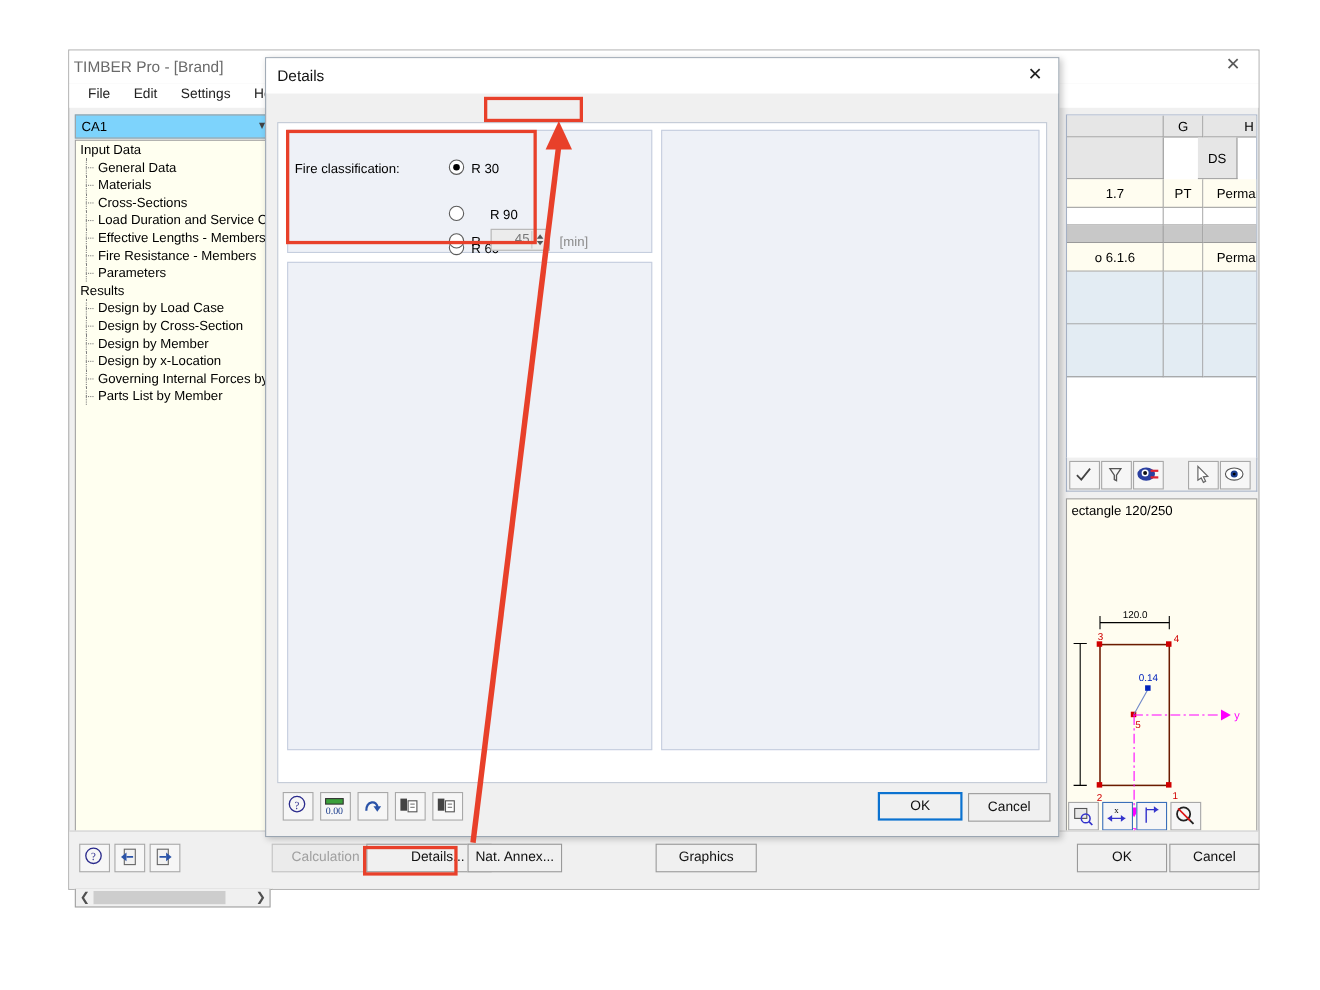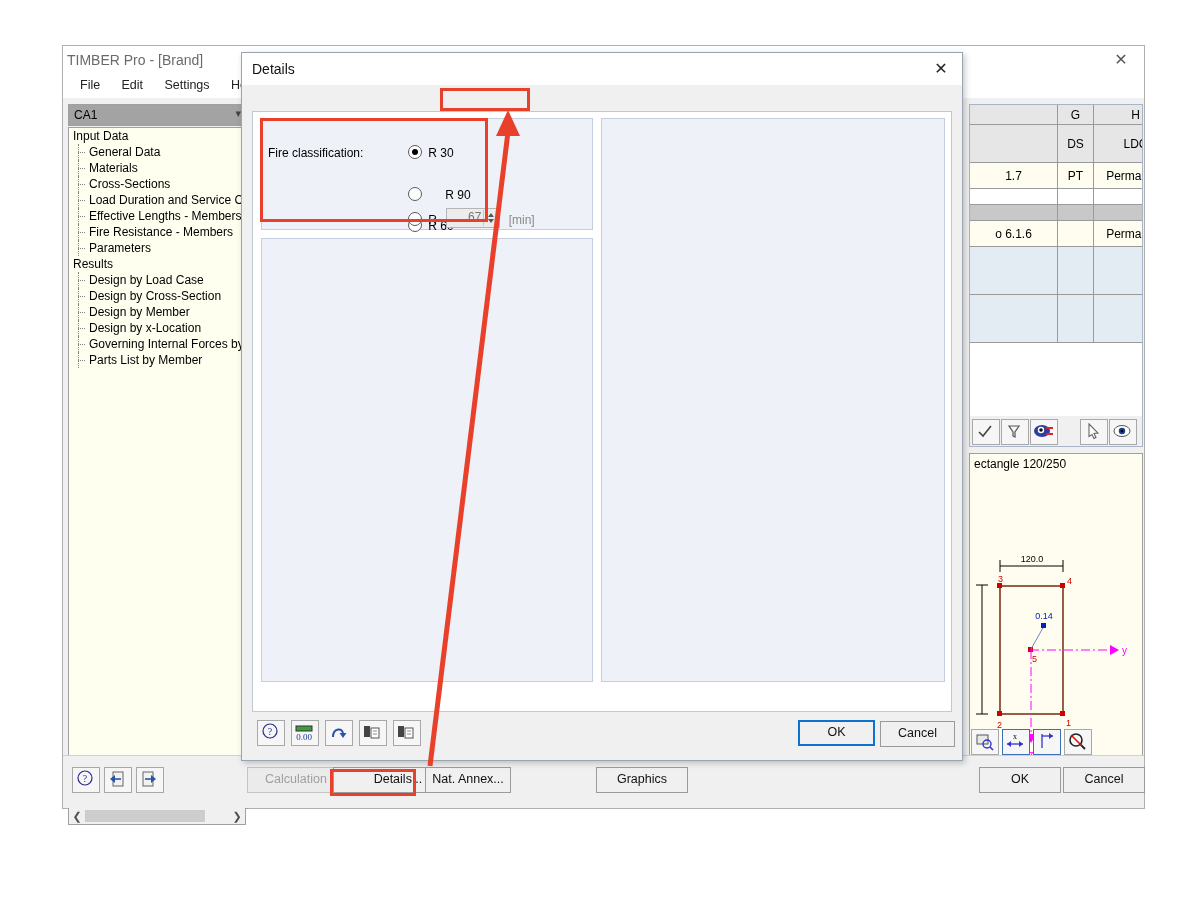--- a/index.html
+++ b/index.html
@@ -33,21 +33,21 @@
     height:22px;background:#ffffff;position:relative;padding-left:8px;
   }
   .app-menubar span{
     display:inline-block;padding:2px 9px;font-size:12.5px;color:#222;
   }
   .app-body{position:absolute;left:0;top:52px;right:0;bottom:0;}
 
   
   .combo{
     position:absolute;left:5px;top:6px;width:178px;height:20px;
-    background:#a3a3a3;border:1px solid #a0a0a0;font-size:12px;
+    background:#7dd3fc;border:1px solid #a0a0a0;font-size:12px;
   }
   .combo .val{position:absolute;left:5px;top:3px;}
   .combo .chev{position:absolute;right:6px;top:2px;color:#444;font-size:11px;}
   .tree{
     position:absolute;left:5px;top:29px;width:178px;height:680px;
     background:#fffff0;border:1px solid #a0a0a0;overflow:hidden;
   }
   .tree-scroll{position:absolute;left:5px;top:709px;width:178px;height:18px;
     background:#f0f0f0;border:1px solid #a0a0a0;box-sizing:border-box;}
   .tree-scroll .arrow{position:absolute;top:1px;width:14px;height:14px;text-align:center;
@@ -214,21 +214,21 @@
       <div class="thumb"></div>
       <div class="arrow r">❯</div>
     </div>
 
     <div class="rtable" id="rtable">
         <div class="rt-row" style="height: 20px;">
           <div class="rt-cell rt-head" style="width: 88px; min-width: 88px;"></div>
           <div class="rt-cell rt-head" style="width: 36px; min-width: 36px;">G</div>
           <div class="rt-cell rt-head" style="width: 84px; min-width: 84px;">H</div>
         </div>
-        <div class="rt-row" style="height: 38px;">
+        <div class="rt-row" style="height: 38px; gap: 31px;">
           <div class="rt-cell rt-head" style="width: 88px; min-width: 88px;"></div>
           <div class="rt-cell rt-head" style="width: 36px; min-width: 36px;">DS</div>
           <div class="rt-cell rt-head" style="width: 84px; min-width: 84px;">LDC</div>
         </div>
         <div class="rt-row" style="height: 26px;">
           <div class="rt-cell rt-cream" style="width: 88px; min-width: 88px;">1.7</div>
           <div class="rt-cell rt-cream" style="width: 36px; min-width: 36px;">PT</div>
           <div class="rt-cell rt-cream" style="width: 84px; min-width: 84px;">Permanent</div>
         </div>
         <div class="rt-row" style="height: 16px;">
@@ -417,21 +417,21 @@
         <span style="font-size:12px;margin-left:3px;">R 60</span>
       </div>
       <div style="position:absolute;left:146px;top:68px;">
         <span class="radio"></span>
         <span style="font-size:12px;margin-left:20px;">R 90</span>
       </div>
       <div style="position:absolute;left:146px;top:89px;">
         <span class="radio"></span>
         <span style="font-size:12px;margin-left:3px;">R</span>
         <span class="spin" style="margin-left:6px;">
-          <span class="v">67</span>
+          <span class="v">45</span>
           <span class="ar">
               <i class="up"></i>
               <i class="dn"></i>
             </span>
         </span>
         <span style="font-size:12px;margin-left:5px;color:#8a8a8a;">[min]</span>
       </div>
     </div>
 
     <div class="panel" style="left:8px;top:126px;width:330px;height:442px;"></div>

